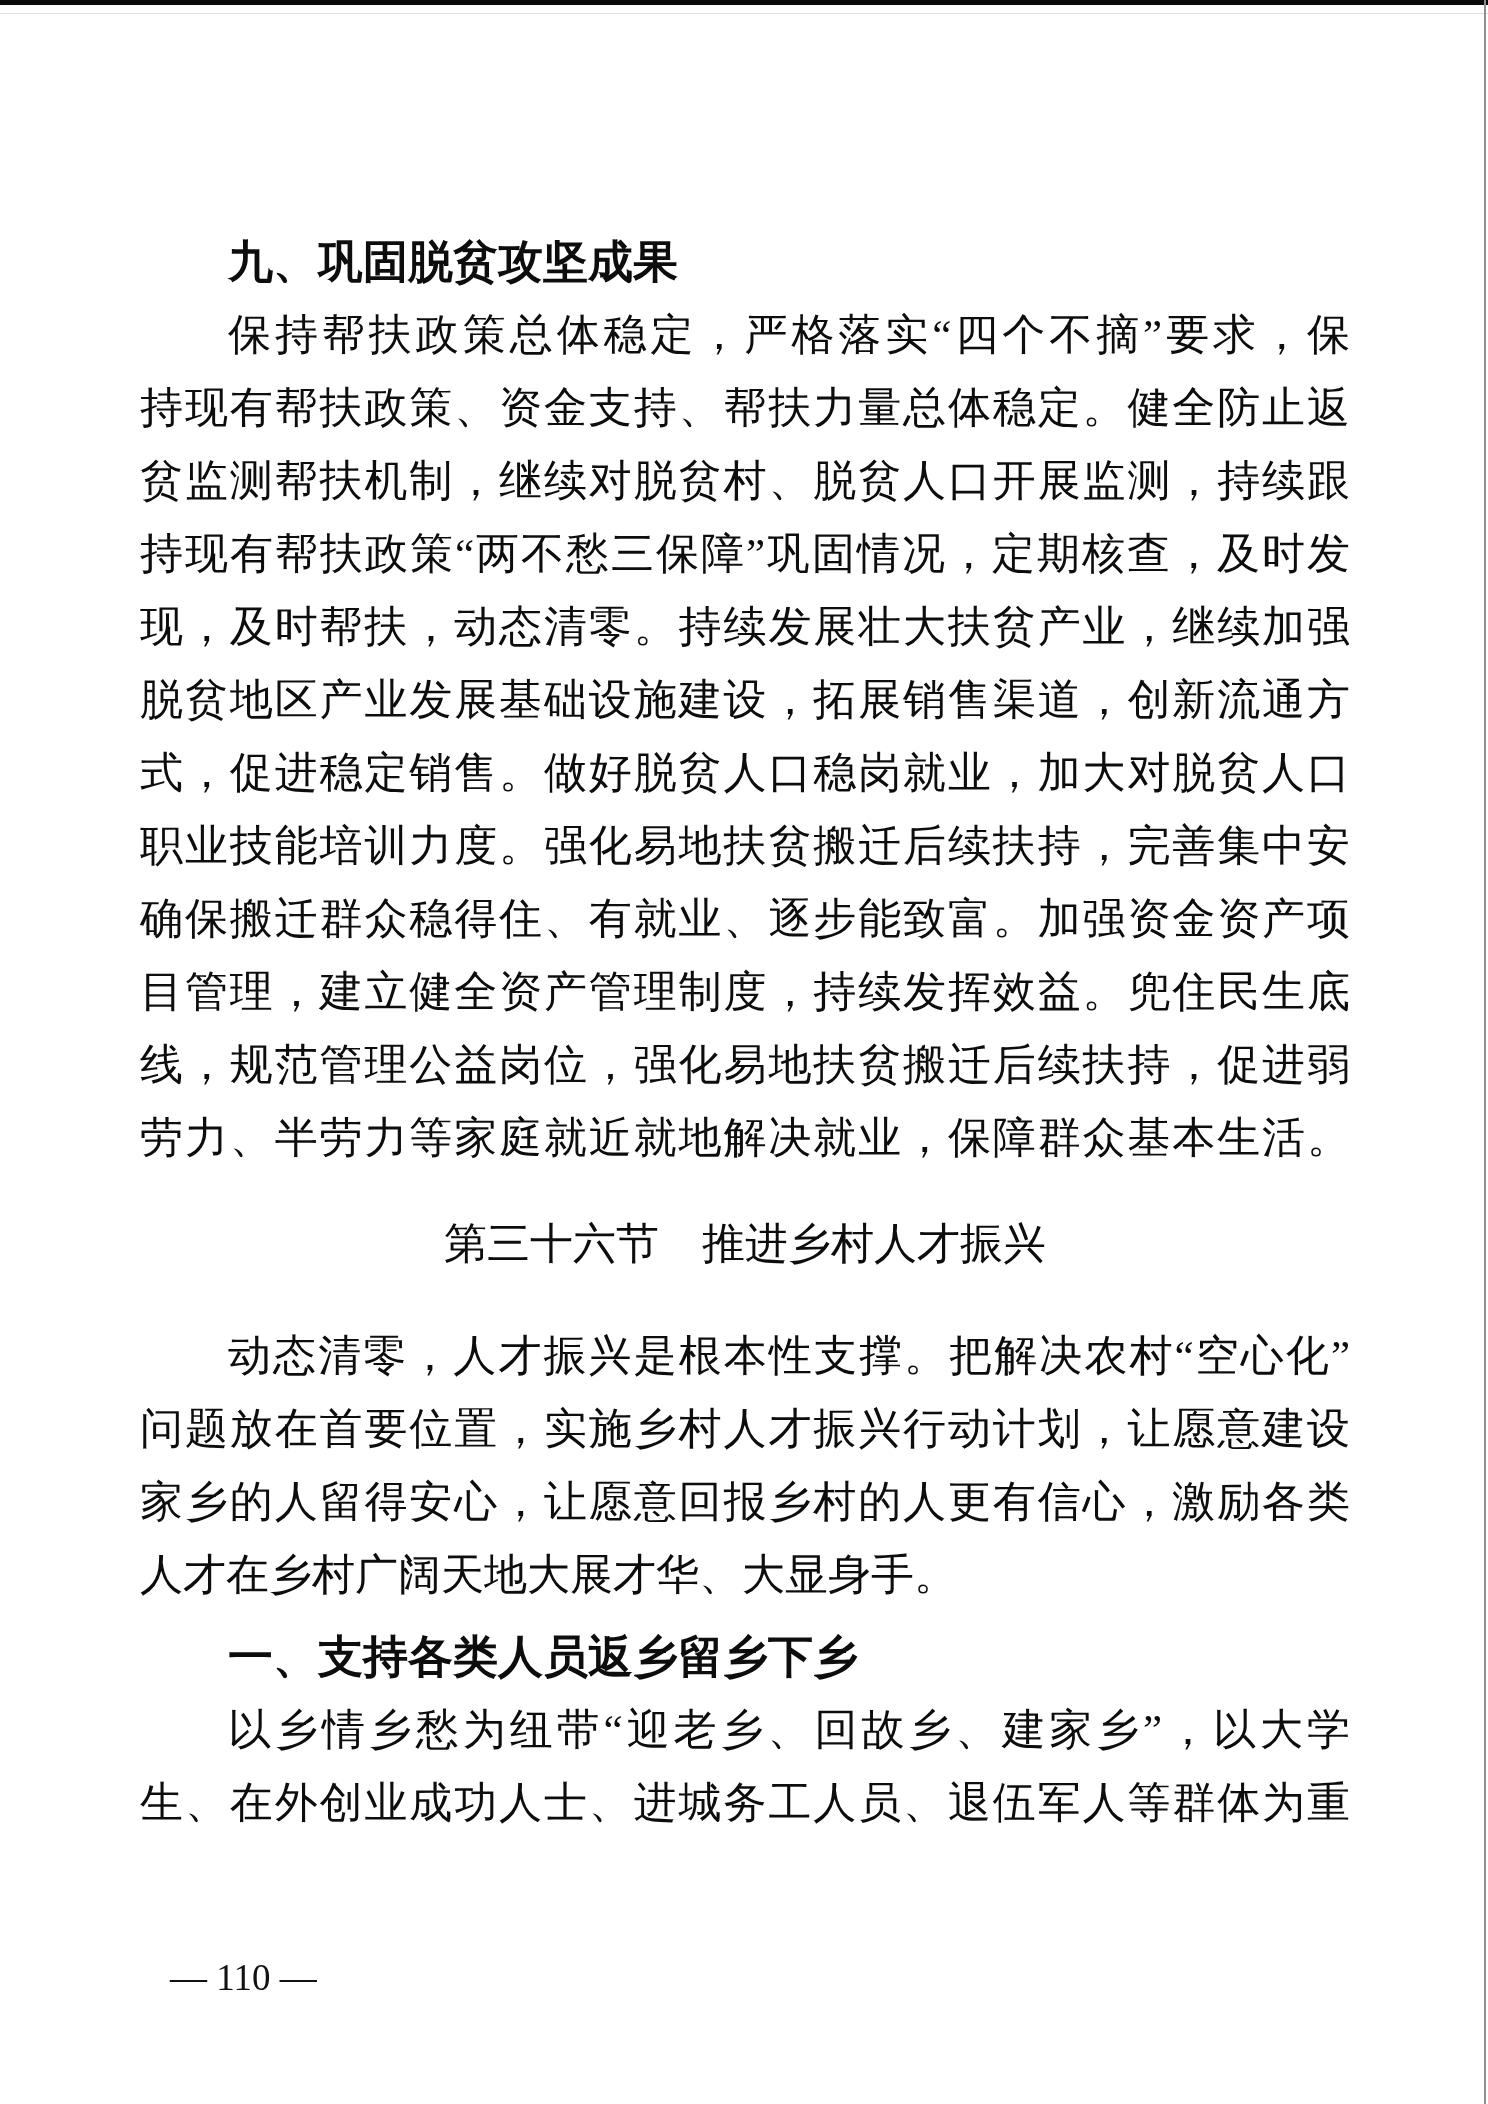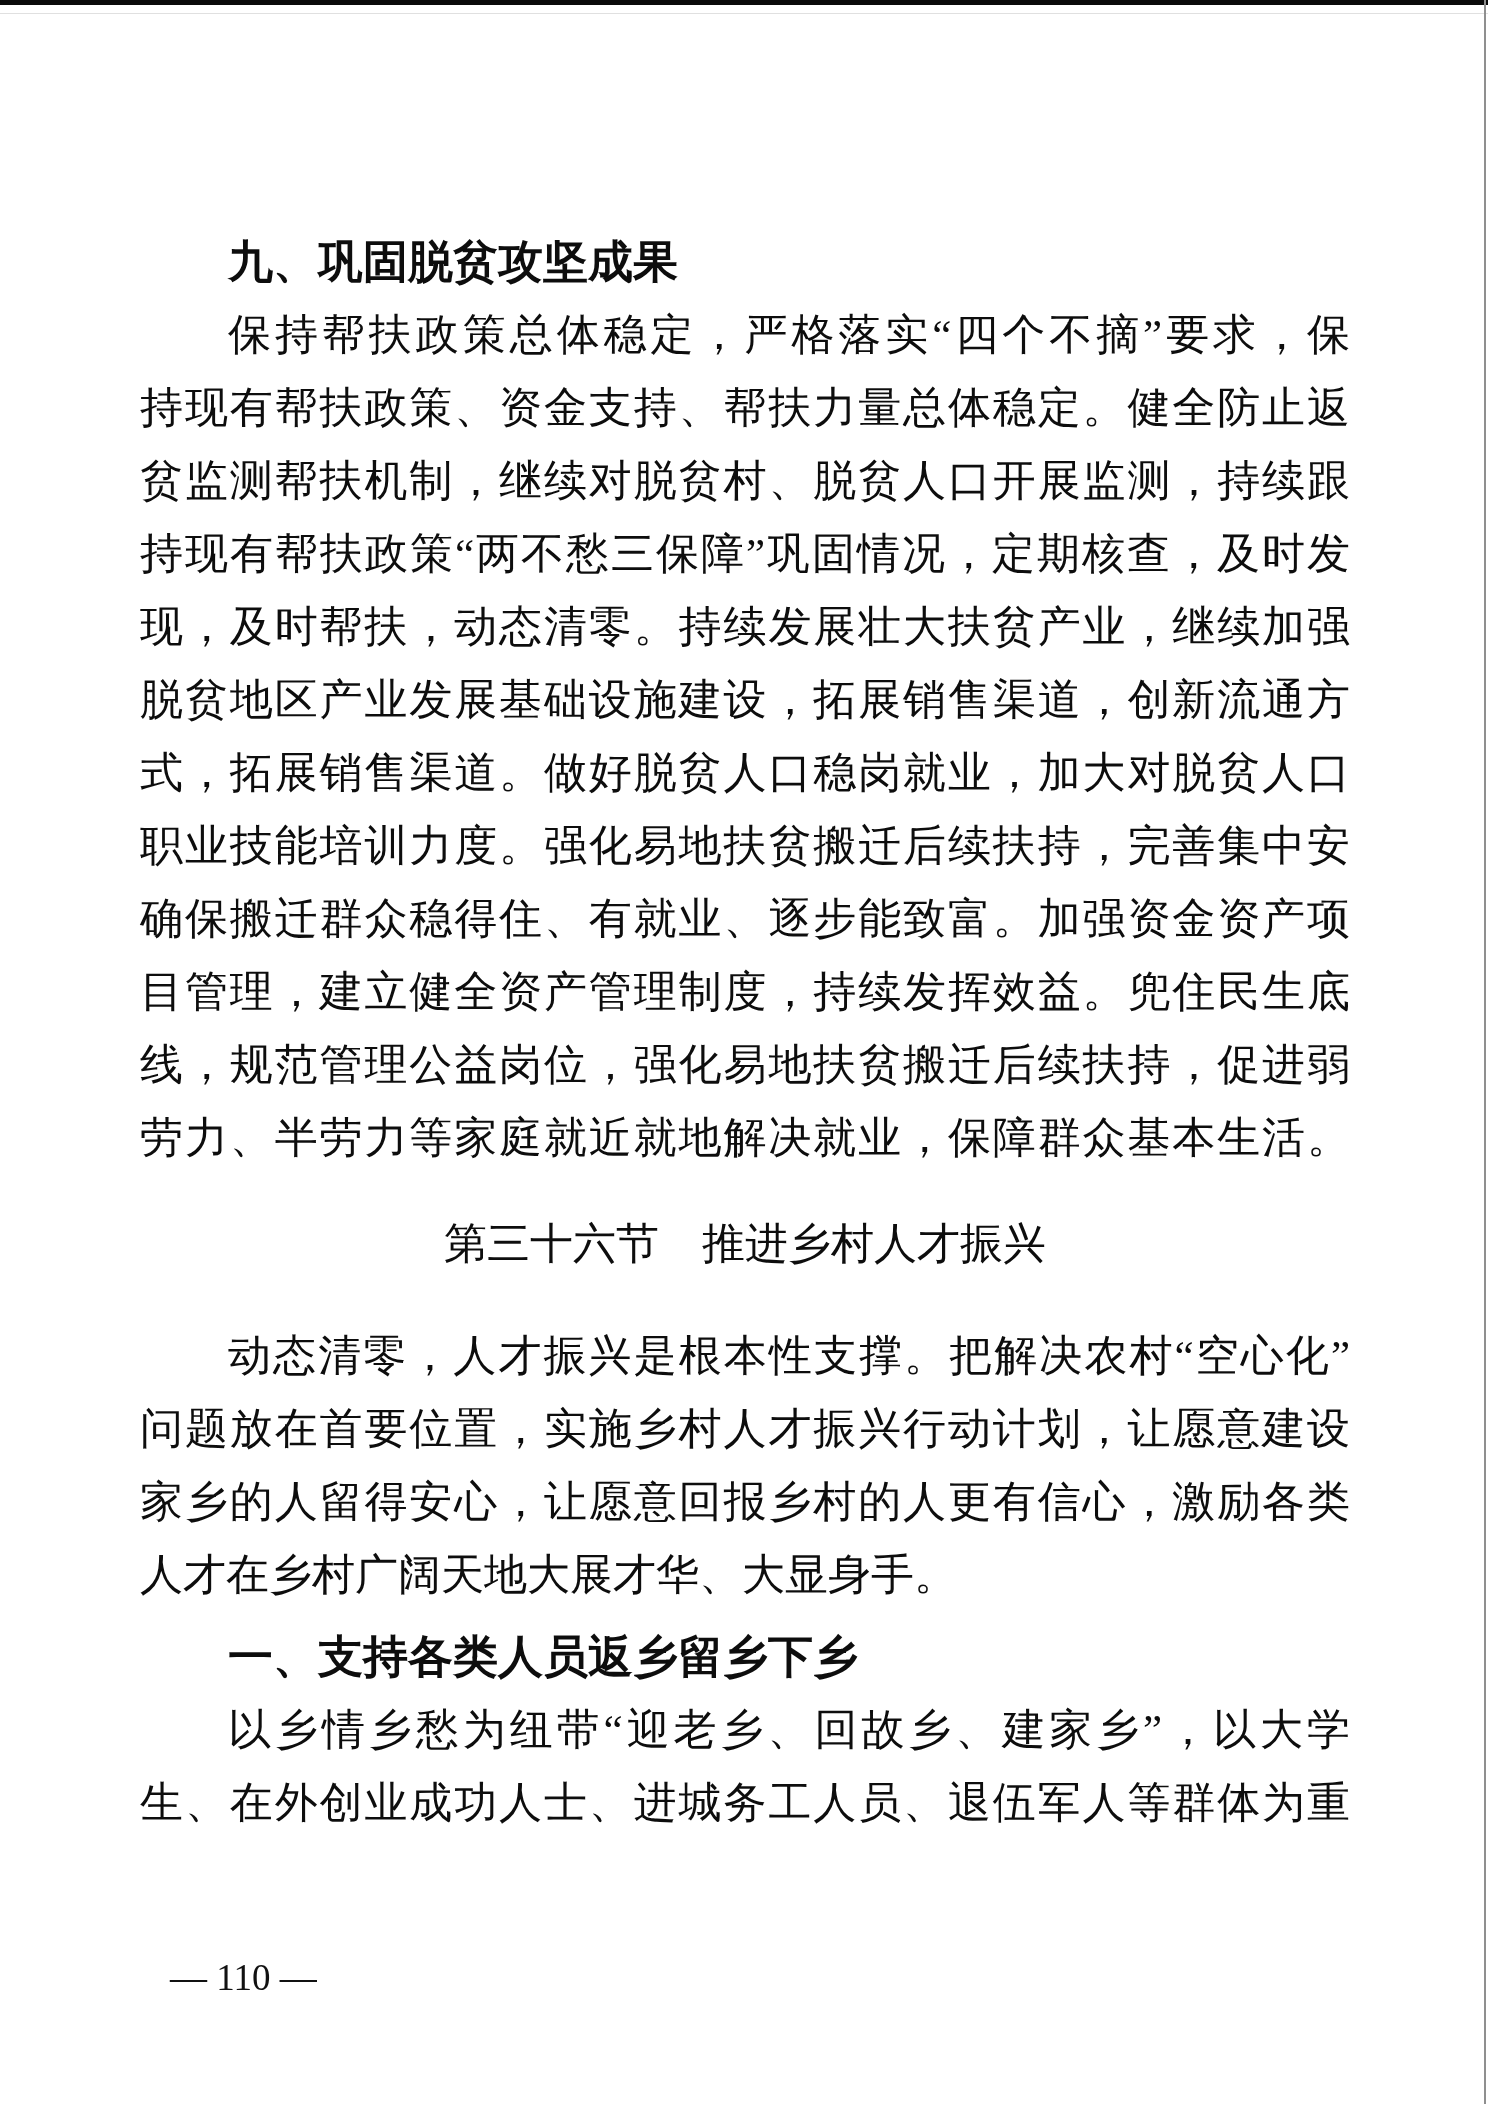--- a/index.html
+++ b/index.html
@@ -90,21 +90,21 @@
 
     <div class="row h-bold indent mt-heading1">九、巩固脱贫攻坚成果</div>
 
     <div>
       <div class="row just indent">保持帮扶政策总体稳定，严格落实“四个不摘”要求，保</div>
       <div class="row just">持现有帮扶政策、资金支持、帮扶力量总体稳定。健全防止返</div>
       <div class="row just">贫监测帮扶机制，继续对脱贫村、脱贫人口开展监测，持续跟</div>
       <div class="row just">持现有帮扶政策“两不愁三保障”巩固情况，定期核查，及时发</div>
       <div class="row just">现，及时帮扶，动态清零。持续发展壮大扶贫产业，继续加强</div>
       <div class="row just">脱贫地区产业发展基础设施建设，拓展销售渠道，创新流通方</div>
-      <div class="row just">式，拓展销售渠道。做好脱贫人口稳岗就业，加大对脱贫人口</div>
+      <div class="row just">式，促进稳定销售。做好脱贫人口稳岗就业，加大对脱贫人口</div>
       <div class="row just">职业技能培训力度。强化易地扶贫搬迁后续扶持，完善集中安</div>
       <div class="row just">确保搬迁群众稳得住、有就业、逐步能致富。加强资金资产项</div>
       <div class="row just">目管理，建立健全资产管理制度，持续发挥效益。兜住民生底</div>
       <div class="row just">线，规范管理公益岗位，强化易地扶贫搬迁后续扶持，促进弱</div>
       <div class="row just">劳力、半劳力等家庭就近就地解决就业，保障群众基本生活。</div>
     </div>
 
     <div class="row section-head mt-section">第三十六节　推进乡村人才振兴</div>
 
     <div class="mt-para2">

